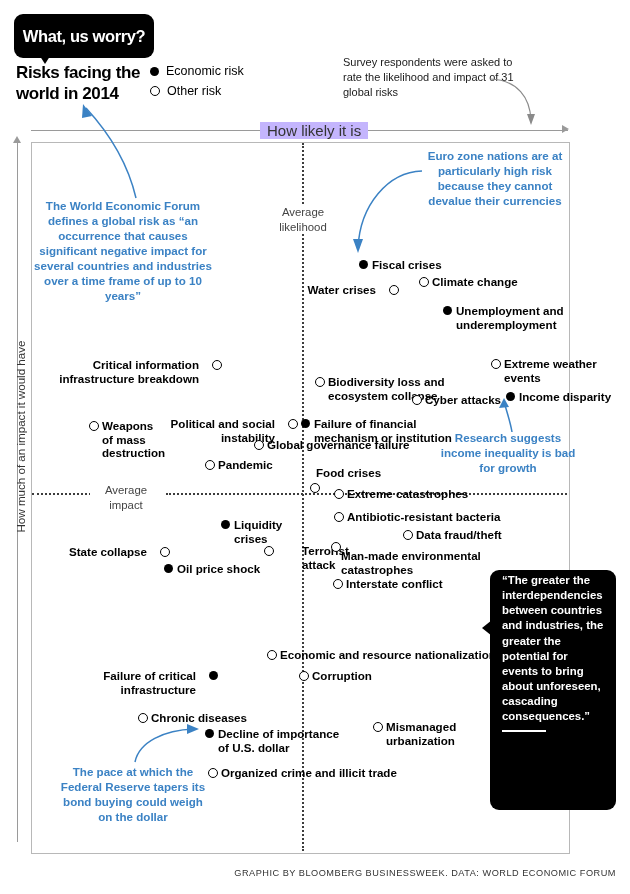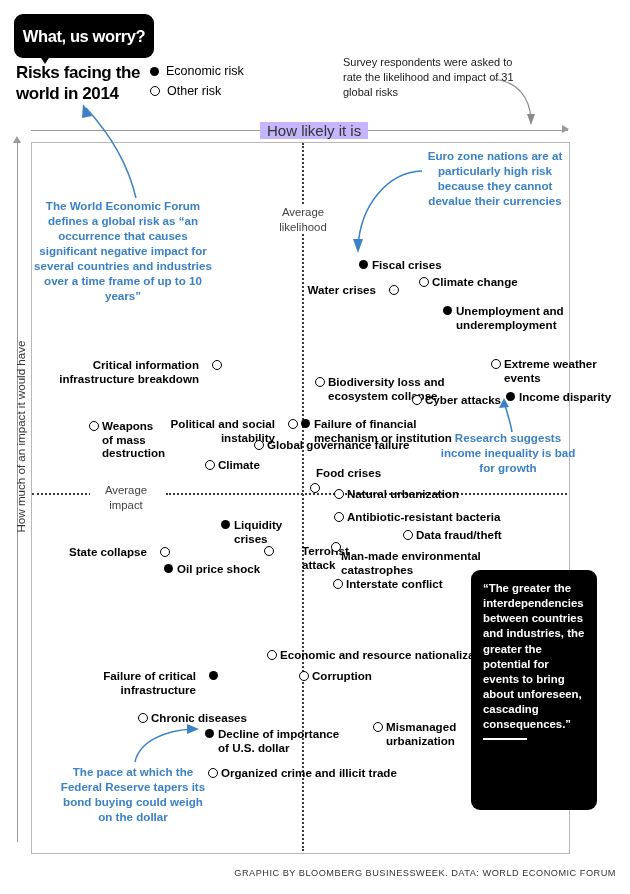--- a/index.html
+++ b/index.html
@@ -68,23 +68,23 @@
 
   
   .blue-note{color:#3b82c4;font-weight:bold;font-size:11.6px;line-height:1.3;}
   #note-wef{left:33px;top:198px;width:180px;text-align:center;}
   #note-euro{left:420px;top:148px;width:150px;text-align:center;}
   #note-income{left:438px;top:430px;width:140px;text-align:center;}
   #note-fed{left:58px;top:764px;width:150px;text-align:center;}
 
   
   #quote-box{
-    left:471px;top:570px;width:126px;height:240px;
+    left:490px;top:570px;width:126px;height:240px;
     background:#000;border-radius:9px;color:#fff;
-    padding:11px 12px;box-sizing:border-box;
+    padding:3px 12px;box-sizing:border-box;
   }
   #quote-tail{left:482px;top:620px;width:0;height:0;
     border-top:8px solid transparent;border-bottom:8px solid transparent;border-right:10px solid #000;}
   #quote-text{font-size:11.4px;font-weight:bold;line-height:1.33;}
   #quote-rule{width:44px;height:2px;background:#fff;margin:5px 0 3px 0;}
   #quote-attr{font-size:11.4px;font-weight:bold;line-height:1.33;}
   #quote-attr .ital{font-style:italic;}
 
   
   #footer{
@@ -205,29 +205,29 @@
       <div class="lab right" style="white-space: pre;">Weapons
 of mass
 destruction</div>
     </div>
     <div class="pt" style="left: 254px; top: 440px;">
       <div class="mk open"></div>
       <div class="lab right" style="white-space: pre;">Global governance failure</div>
     </div>
     <div class="pt" style="left: 205px; top: 460px;">
       <div class="mk open"></div>
-      <div class="lab right" style="white-space: pre;">Climate</div>
+      <div class="lab right" style="white-space: pre;">Pandemic</div>
     </div>
     <div class="pt" style="left: 310px; top: 483px;">
       <div class="mk open"></div>
       <div class="lab right" style="top: -17px; left: 6px; white-space: pre;">Food crises</div>
     </div>
     <div class="pt" style="left: 334px; top: 489px;">
       <div class="mk open"></div>
-      <div class="lab right" style="white-space: pre;">Natural urbanization</div>
+      <div class="lab right" style="white-space: pre;">Extreme catastrophes</div>
     </div>
     <div class="pt" style="left: 334px; top: 512px;">
       <div class="mk open"></div>
       <div class="lab right" style="white-space: pre;">Antibiotic-resistant bacteria</div>
     </div>
     <div class="pt" style="left: 221px; top: 520px;">
       <div class="mk filled"></div>
       <div class="lab right" style="white-space: pre;">Liquidity
 crises</div>
     </div>

